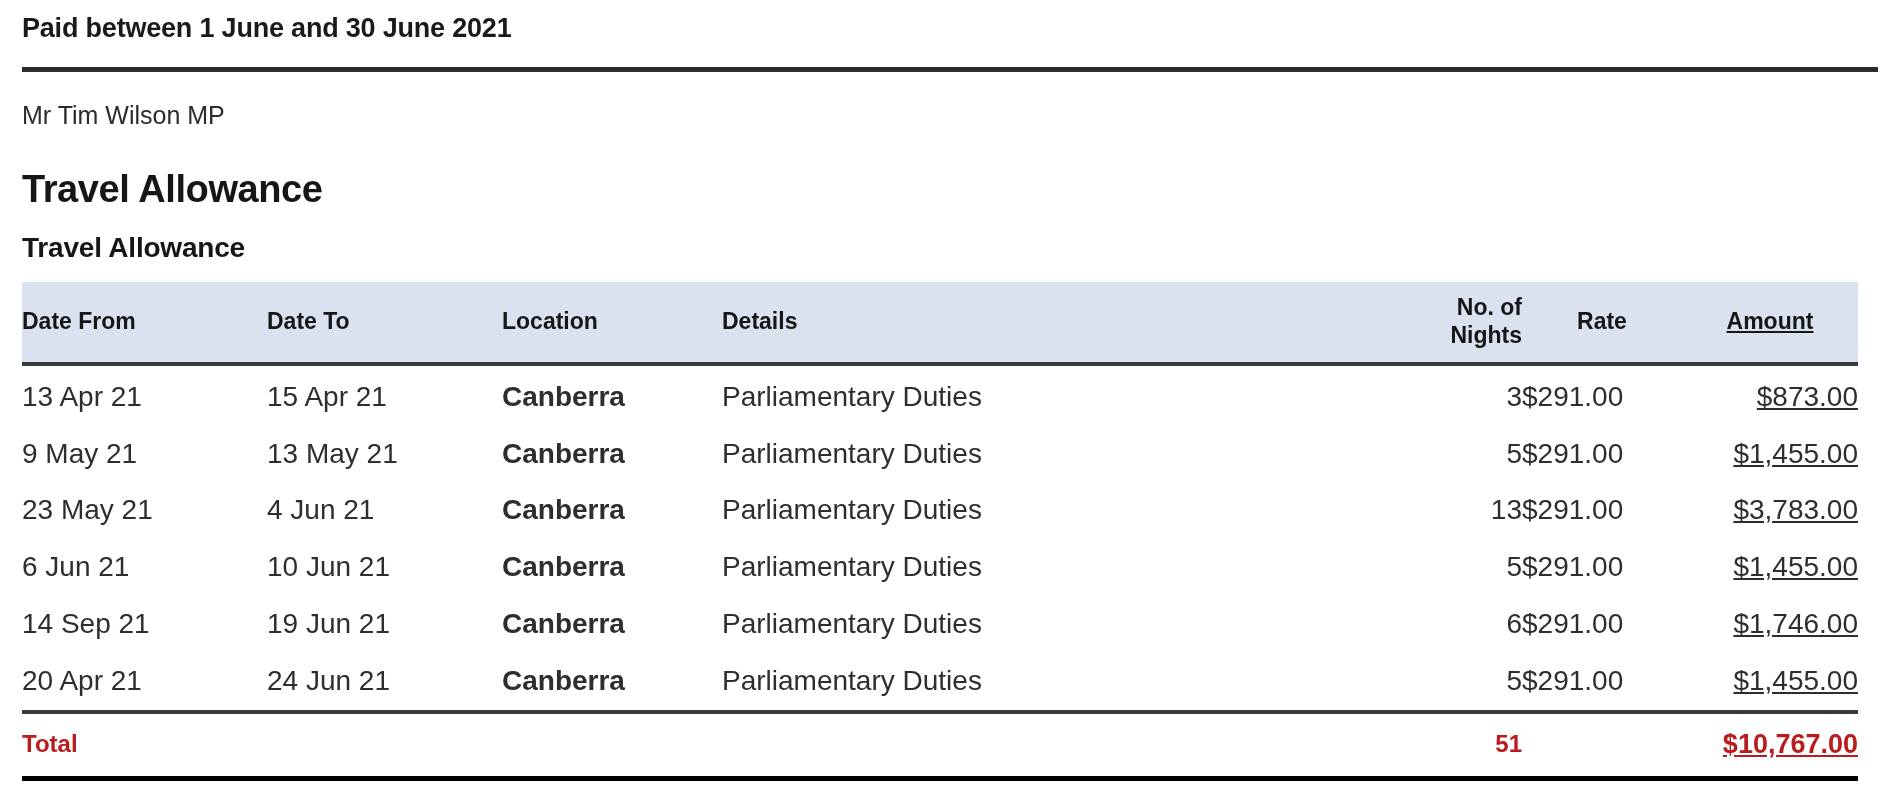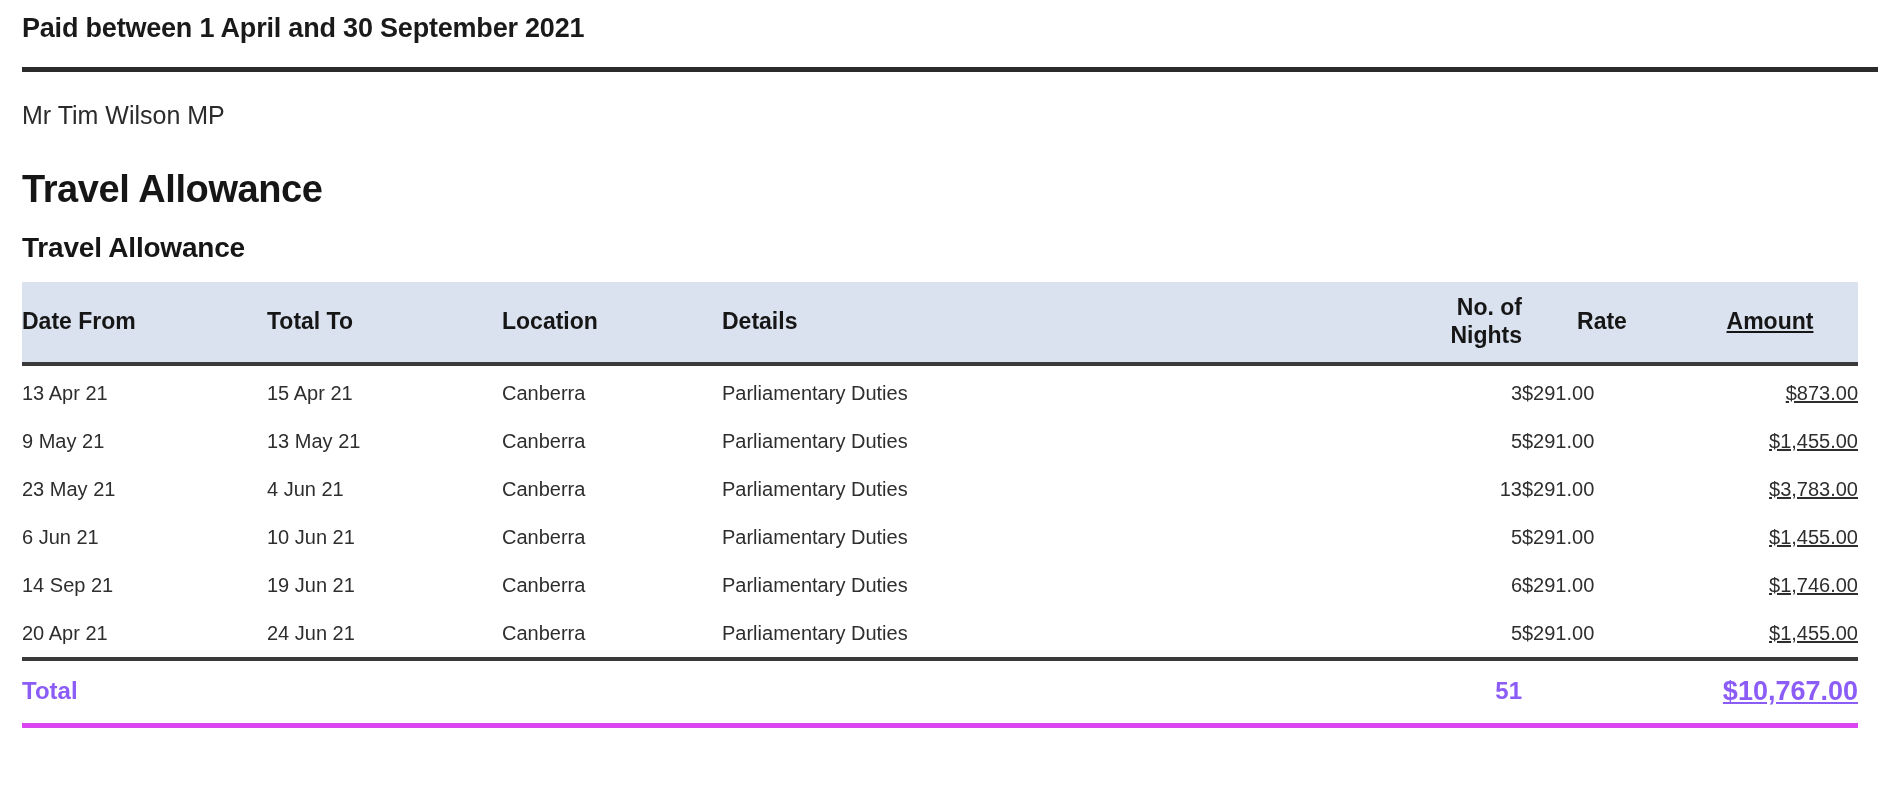--- a/index.html
+++ b/index.html
@@ -80,71 +80,71 @@
     font-weight: bold;
     color: #161616;
     vertical-align: middle;
     padding: 12px 0 13px 0;
     border-bottom: 4px solid #3a3a3a;
     line-height: 1.18;
   }
 
   th.c-datefrom, td.c-datefrom { width: 245px; text-align: left; padding-left: 6px; }
   th.c-dateto,   td.c-dateto   { width: 235px; text-align: left; }
-  th.c-location, td.c-location { width: 220px; text-align: left; }
+  th.c-location, td.c-location { width: 220px; text-align: left; font-weight: bold; }
   th.c-details,  td.c-details  { width: 645px; text-align: left; }
   th.c-nights,   td.c-nights   { width: 155px; text-align: right; padding-right: 18px; }
   th.c-rate,     td.c-rate     { width: 160px; padding-right: 14px; }
   th.c-amount,   td.c-amount   { width: 176px; text-align: right; padding-right: 8px; text-decoration: underline; }
 
   th.c-nights { padding-right: 32px; }
   th.c-rate   { text-align: center; padding-right: 0; }
   th.c-amount { text-align: center; padding-right: 0; }
 
   .alw-table tbody td {
-    font-size: 20px;
+    font-size: 28px;
     color: #2e2e2e;
     padding: 13px 0 13px 0;
     line-height: 1.1;
     border: none;
   }
   .alw-table tbody tr:first-child td { padding-top: 16px; }
 
   .alw-table tfoot td {
     font-size: 24px;
     font-weight: bold;
-    color: #8b5cf6;
+    color: #b91c1c;
     border-top: 4px solid #3a3a3a;
-    border-bottom: 5px solid #d946ef;
+    border-bottom: 5px solid #000000;
     padding: 16px 0 17px 0;
     line-height: 1.1;
   }
   .alw-table tfoot td.c-amount { font-size: 27px; }
   .alw-table tfoot td.c-nights { font-size: 24px; }
 </style>
 </head>
 <body>
 
 <div class="page">
 
-  <div class="period-title">Paid between 1 April and 30 September 2021</div>
+  <div class="period-title">Paid between 1 June and 30 June 2021</div>
 
   <div class="rule-heavy"></div>
 
   <div class="member-name">Mr Tim Wilson MP</div>
 
   <div class="section-title">Travel Allowance</div>
 
   <div class="subsection-title">Travel Allowance</div>
 
   <table class="alw-table">
     <thead>
       <tr>
         <th class="c-datefrom">Date From</th>
-        <th class="c-dateto">Total To</th>
+        <th class="c-dateto">Date To</th>
         <th class="c-location">Location</th>
         <th class="c-details">Details</th>
         <th class="c-nights">
           <span>No. of</span><br>
           <span>Nights</span>
         </th>
         <th class="c-rate">Rate</th>
         <th class="c-amount">Amount</th>
       </tr>
     </thead>

